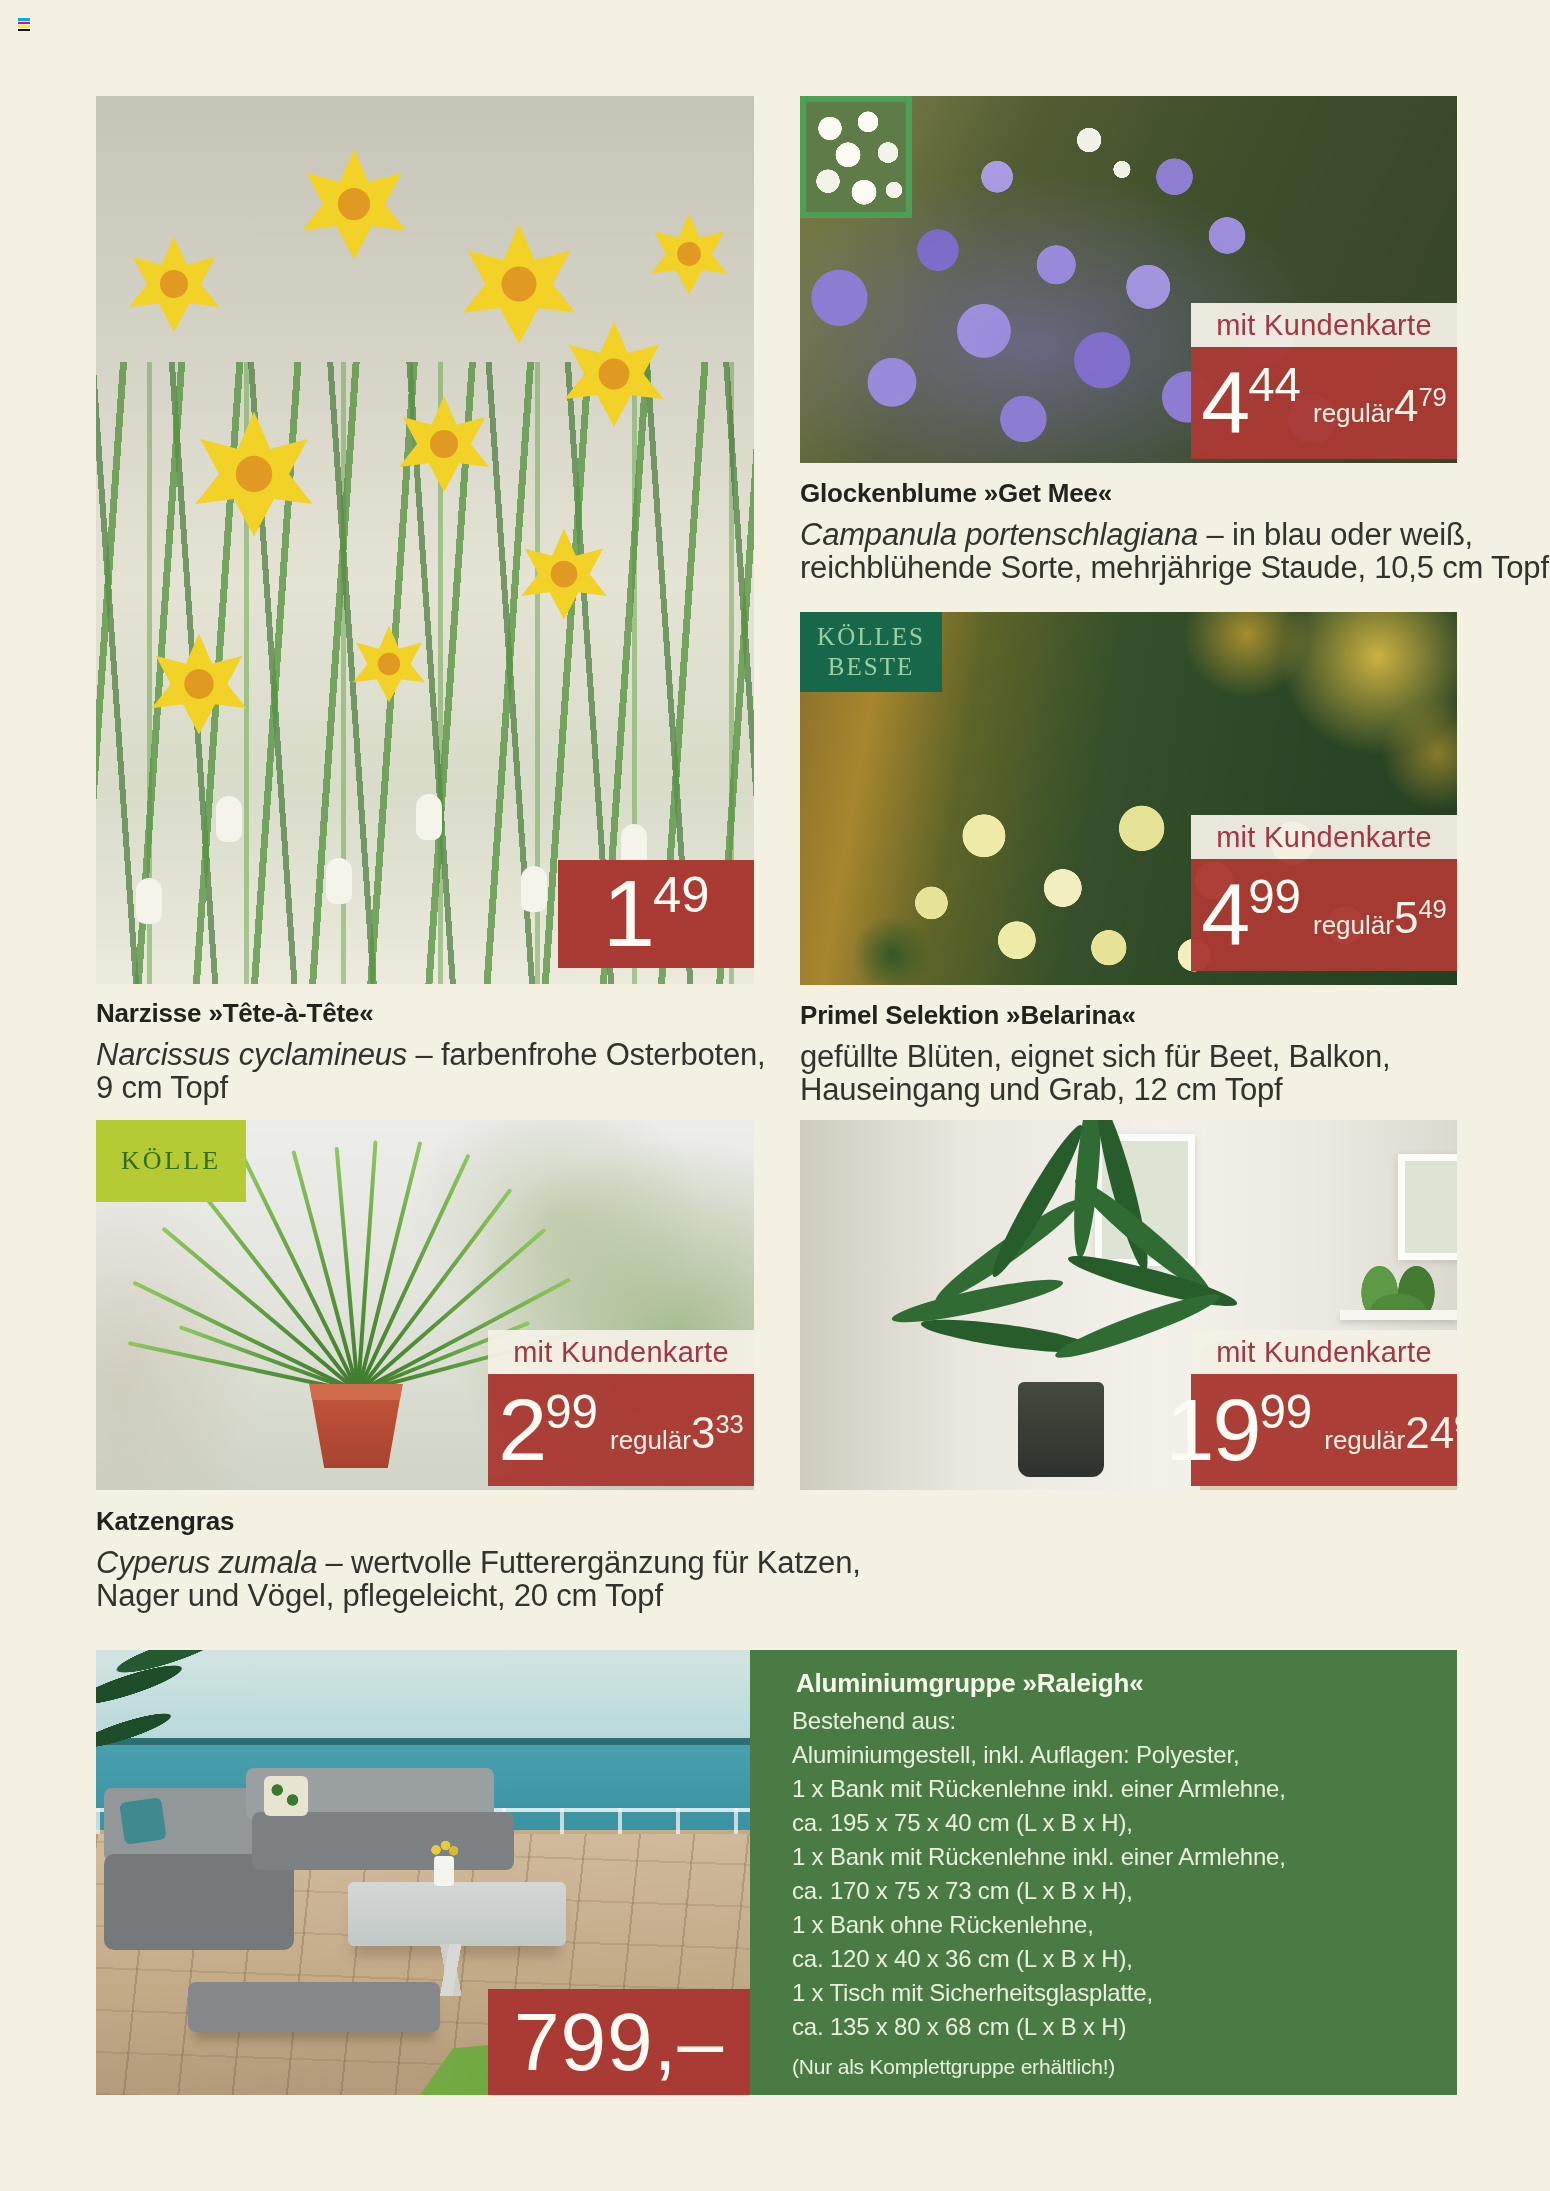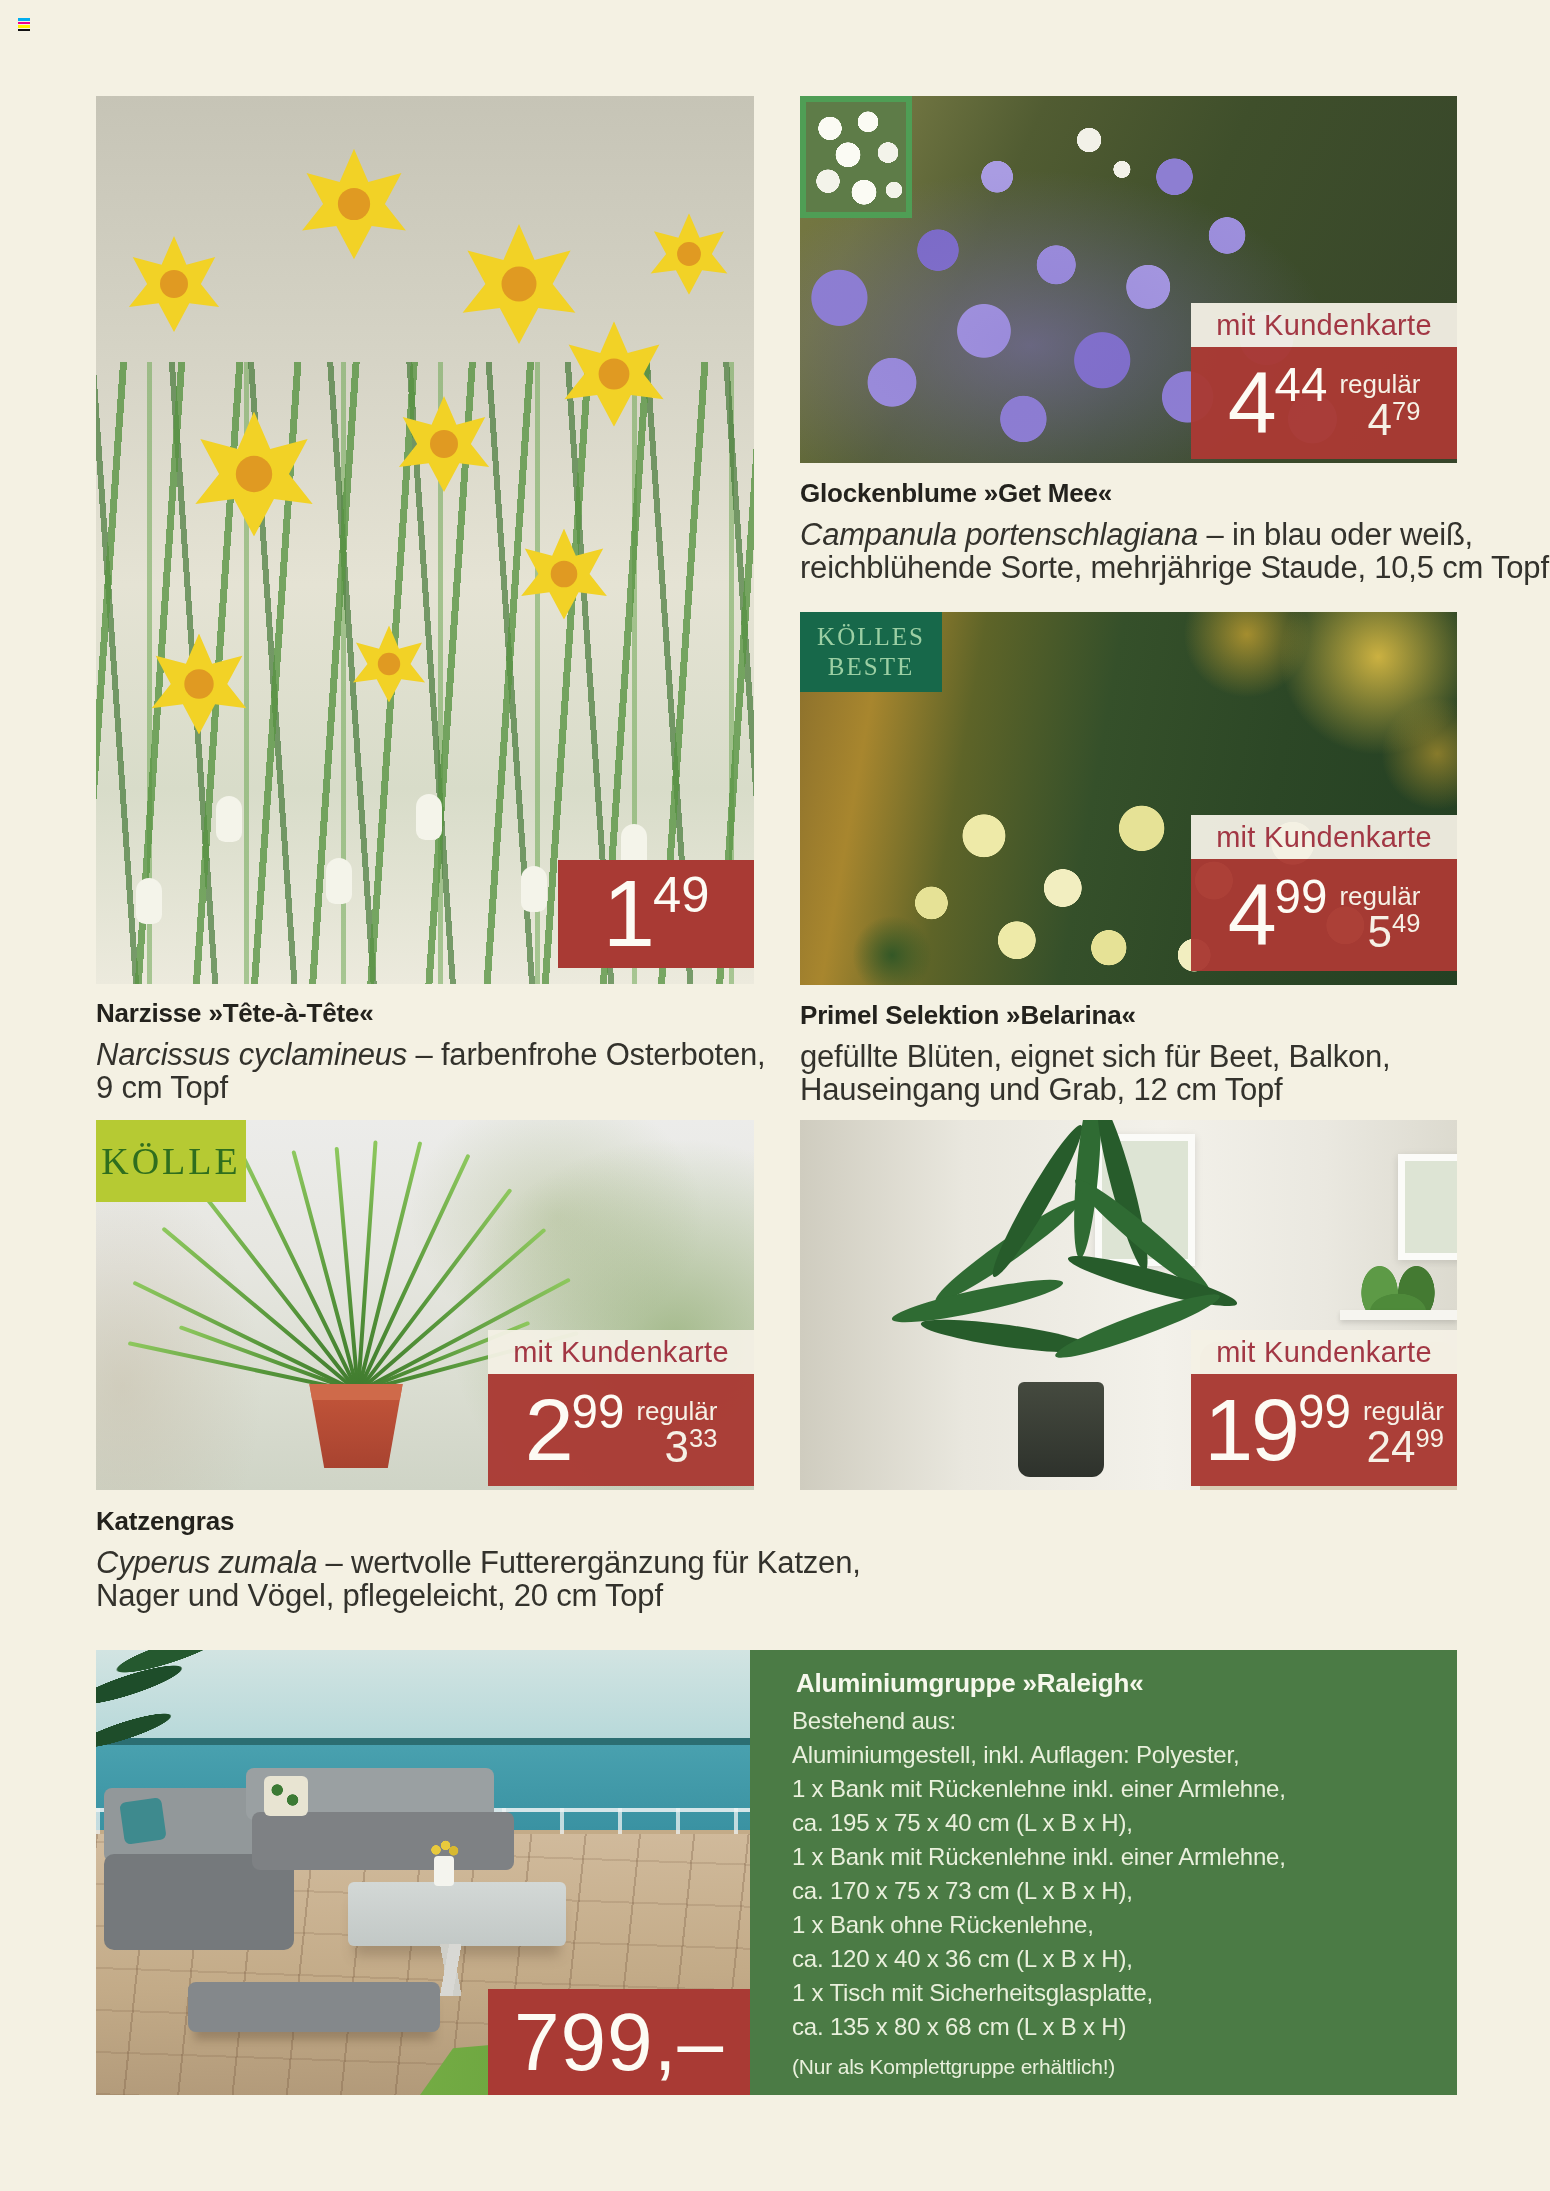--- a/index.html
+++ b/index.html
@@ -14,34 +14,34 @@
   
   .pricebox{background:#a93a34;color:#fdfbf4;display:flex;align-items:center;justify-content:center;}
   .bignum{display:flex;align-items:flex-start;line-height:1;letter-spacing:-2px;}
   .bignum .sup{font-size:.54em;margin-top:.05em;letter-spacing:0;}
   .offer{position:absolute;right:0;width:266px;}
   .offer .strip{height:44px;background:rgba(243,240,229,.95);color:#a23744;font-size:29px;
     display:flex;align-items:center;justify-content:center;letter-spacing:.3px;}
   .offer .box{height:112px;background:rgba(169,58,52,.97);color:#fdfbf4;display:flex;
     align-items:center;justify-content:center;gap:12px;padding:0 10px;}
   .offer .big{font-size:88px;}
-  .reg{display:flex;flex-direction:column;align-items:flex-end;color:#f6f1e6;margin-top:6px;}
+  .reg{display:flex;flex-direction:row;align-items:flex-end;color:#f6f1e6;margin-top:6px;}
   .reg .lbl{font-size:26px;line-height:1.1;}
   .reg .val{font-size:44px;line-height:1;display:flex;}
   .reg .val .sup{font-size:.58em;margin-top:.04em;}
   .solo{right:0;bottom:16px;width:196px;height:108px;position:absolute;}
   .solo .big{font-size:94px;}
   .furnprice{right:0;bottom:0;width:262px;height:106px;position:absolute;font-size:82px;letter-spacing:1px;}
   
   .cap{position:absolute;}
   .cap h3{margin:0 0 9px;font-size:26px;font-weight:700;color:#23221d;letter-spacing:-.2px;white-space:nowrap;}
   .cap p{margin:0;font-size:31px;line-height:33px;color:#33322c;letter-spacing:-.2px;white-space:nowrap;}
   
   .logo-koelle{left:0;top:0;width:150px;height:82px;background:#b6ca33;color:#2f6e1e;
-    font-family:"Liberation Serif",serif;font-size:38px;letter-spacing:3px;
+    font-family:"Liberation Serif",serif;font-size:26px;letter-spacing:3px;
     display:flex;align-items:center;justify-content:center;}
   .logo-kbeste{left:0;top:0;width:142px;height:80px;background:#17684a;color:#9ccfa4;
     font-family:"Liberation Serif",serif;font-size:25px;letter-spacing:2px;line-height:30px;
     display:flex;flex-direction:column;align-items:center;justify-content:center;}
   
   .panel{left:750px;top:1650px;width:707px;height:445px;background:#4b7b45;box-sizing:border-box;
     padding:18px 0 0 42px;color:#e9f0dc;}
   .panel h3{margin:0 4px 5px;font-size:26px;font-weight:700;color:#f6f8ec;letter-spacing:-.2px;}
   .panel p{margin:0;font-size:24px;line-height:34px;letter-spacing:-.2px;white-space:nowrap;}
   .panel .note{font-size:21px;margin-top:6px;}

